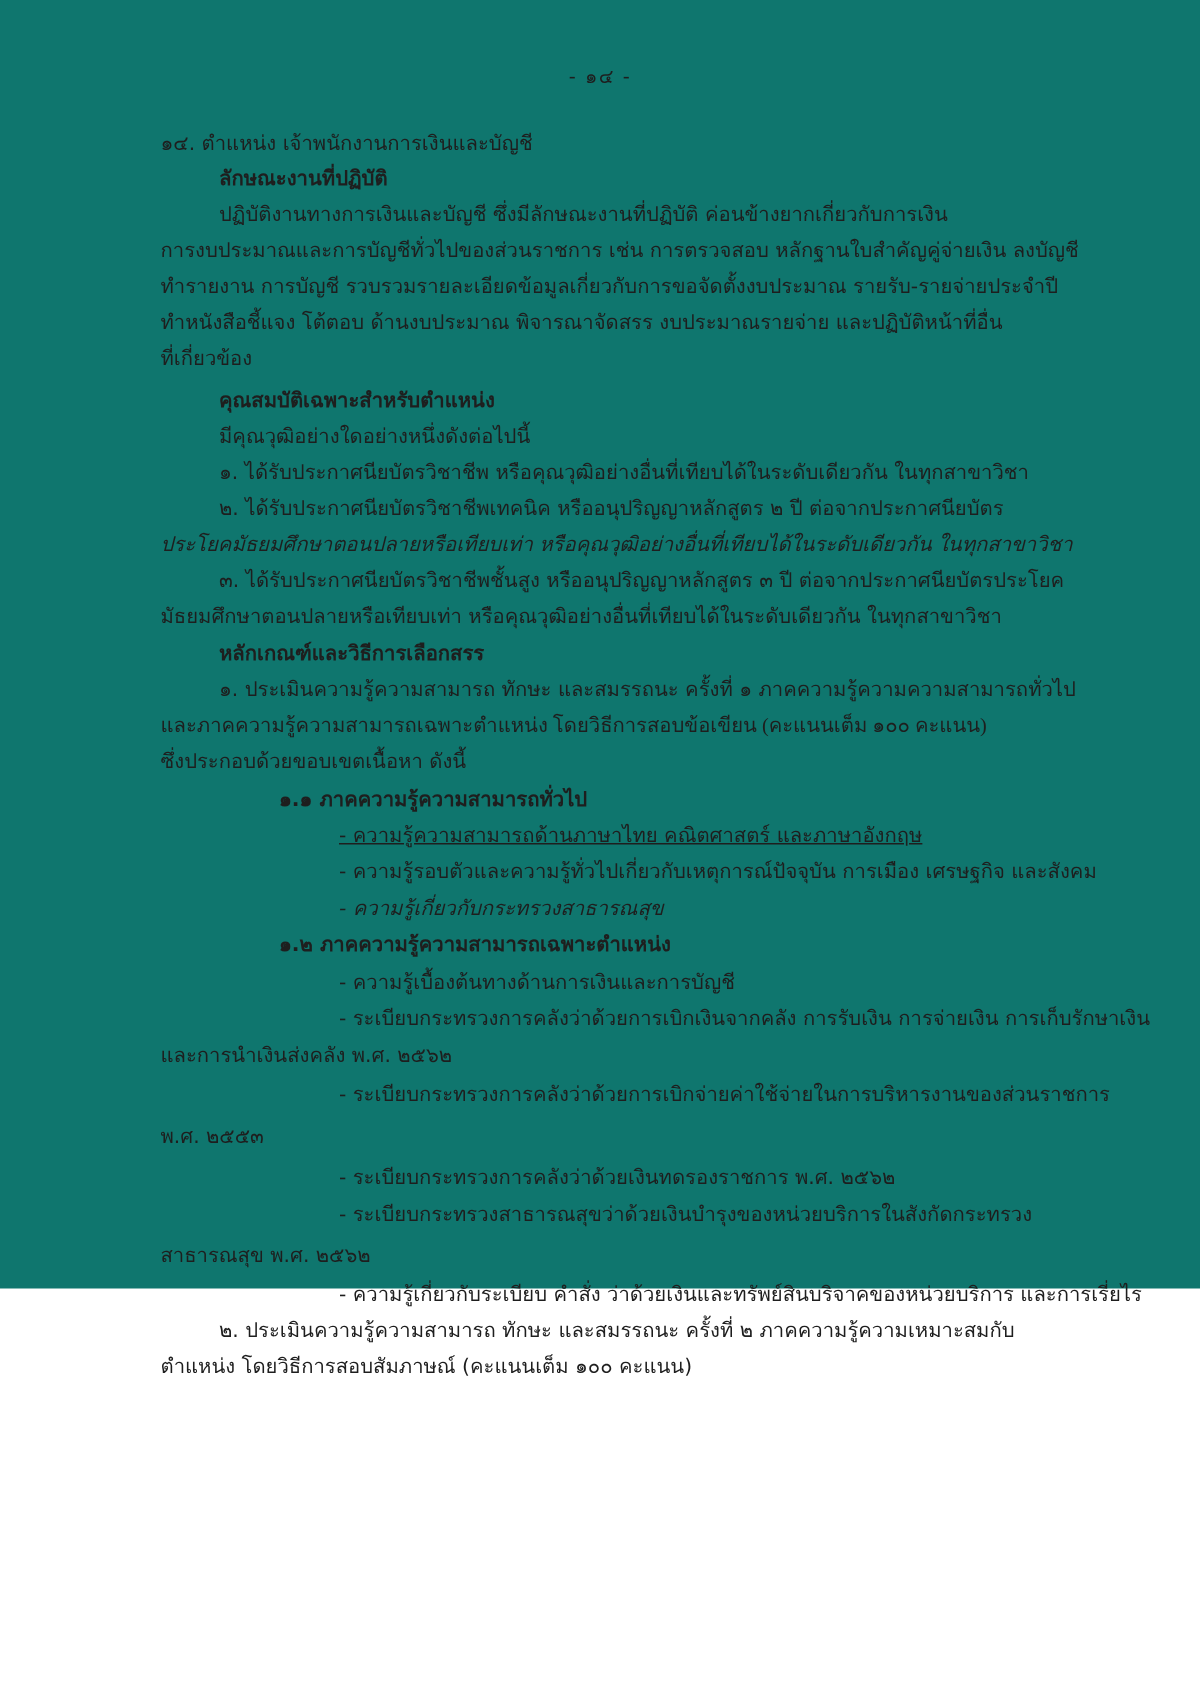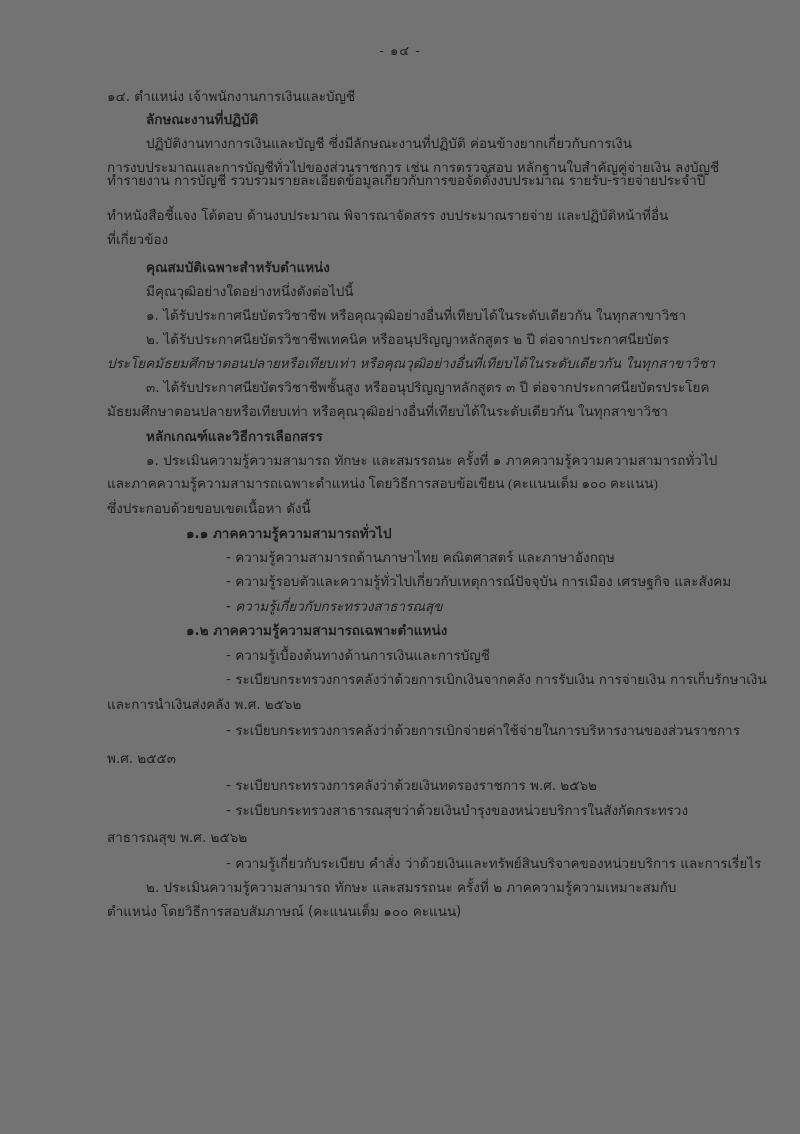--- a/index.html
+++ b/index.html
@@ -11,22 +11,22 @@
     width: 800px;
     height: 1134px;
     position: relative;
     overflow: hidden;
     font-family: "DejaVu Sans", "Liberation Sans", sans-serif;
     color: #1e1e1e;
   }
   .page {
     position: absolute;
     left: 0; top: 0;
-    width: 800px; height: 1134px;
-    background: #737373;
+    width: 800px; height: 859px;
+    background: #0f766e;
   }
   .page-number {
     position: absolute;
     top: 40px;
     left: 0;
     width: 800px;
     text-align: center;
     font-size: 13px;
     letter-spacing: 1px;
   }
@@ -44,39 +44,39 @@
 
 <div class="page">
 
   <div class="page-number">- ๑๔ -</div>
 
   <div class="line" style="left:107px; top:86px;">๑๔. ตำแหน่ง เจ้าพนักงานการเงินและบัญชี</div>
 
   <div class="line bold" style="left:146px; top:109px;">ลักษณะงานที่ปฏิบัติ</div>
   <div class="line" style="left:146px; top:133px;">ปฏิบัติงานทางการเงินและบัญชี ซึ่งมีลักษณะงานที่ปฏิบัติ ค่อนข้างยากเกี่ยวกับการเงิน</div>
   <div class="line" style="left:107px; top:157px;">การงบประมาณและการบัญชีทั่วไปของส่วนราชการ เช่น การตรวจสอบ หลักฐานใบสำคัญคู่จ่ายเงิน ลงบัญชี</div>
-  <div class="line" style="left:107px; top:170px;">ทำรายงาน การบัญชี รวบรวมรายละเอียดข้อมูลเกี่ยวกับการขอจัดตั้งงบประมาณ รายรับ-รายจ่ายประจำปี</div>
+  <div class="line" style="left:107px; top:181px;">ทำรายงาน การบัญชี รวบรวมรายละเอียดข้อมูลเกี่ยวกับการขอจัดตั้งงบประมาณ รายรับ-รายจ่ายประจำปี</div>
   <div class="line" style="left:107px; top:205px;">ทำหนังสือชี้แจง โต้ตอบ ด้านงบประมาณ พิจารณาจัดสรร งบประมาณรายจ่าย และปฏิบัติหน้าที่อื่น</div>
   <div class="line" style="left:107px; top:229px;">ที่เกี่ยวข้อง</div>
 
   <div class="line bold" style="left:146px; top:257px;">คุณสมบัติเฉพาะสำหรับตำแหน่ง</div>
   <div class="line" style="left:146px; top:281px;">มีคุณวุฒิอย่างใดอย่างหนึ่งดังต่อไปนี้</div>
   <div class="line" style="left:146px; top:305px;">๑. ได้รับประกาศนียบัตรวิชาชีพ หรือคุณวุฒิอย่างอื่นที่เทียบได้ในระดับเดียวกัน ในทุกสาขาวิชา</div>
   <div class="line" style="left:146px; top:329px;">๒. ได้รับประกาศนียบัตรวิชาชีพเทคนิค หรืออนุปริญญาหลักสูตร ๒ ปี ต่อจากประกาศนียบัตร</div>
   <div class="line" style="left:107px; top:353px;font-style:italic;">ประโยคมัธยมศึกษาตอนปลายหรือเทียบเท่า หรือคุณวุฒิอย่างอื่นที่เทียบได้ในระดับเดียวกัน ในทุกสาขาวิชา</div>
   <div class="line" style="left:146px; top:377px;">๓. ได้รับประกาศนียบัตรวิชาชีพชั้นสูง หรืออนุปริญญาหลักสูตร ๓ ปี ต่อจากประกาศนียบัตรประโยค</div>
   <div class="line" style="left:107px; top:401px;">มัธยมศึกษาตอนปลายหรือเทียบเท่า หรือคุณวุฒิอย่างอื่นที่เทียบได้ในระดับเดียวกัน ในทุกสาขาวิชา</div>
 
   <div class="line bold" style="left:146px; top:426px;">หลักเกณฑ์และวิธีการเลือกสรร</div>
   <div class="line" style="left:146px; top:450px;">๑. ประเมินความรู้ความสามารถ ทักษะ และสมรรถนะ ครั้งที่ ๑ ภาคความรู้ความความสามารถทั่วไป</div>
   <div class="line" style="left:107px; top:474px;font-family:Liberation Serif, serif;">และภาคความรู้ความสามารถเฉพาะตำแหน่ง โดยวิธีการสอบข้อเขียน (คะแนนเต็ม ๑๐๐ คะแนน)</div>
   <div class="line" style="left:107px; top:498px;">ซึ่งประกอบด้วยขอบเขตเนื้อหา ดังนี้</div>
 
   <div class="line bold" style="left:186px; top:523px;">๑.๑ ภาคความรู้ความสามารถทั่วไป</div>
-  <div class="line" style="left:226px; top:547px;">- ความรู้ความสามารถด้านภาษาไทย คณิตศาสตร์ และภาษาอังกฤษ</div>
+  <div class="line" style="left:226px; top:547px;text-decoration:underline;">- ความรู้ความสามารถด้านภาษาไทย คณิตศาสตร์ และภาษาอังกฤษ</div>
   <div class="line" style="left:226px; top:571px;">- ความรู้รอบตัวและความรู้ทั่วไปเกี่ยวกับเหตุการณ์ปัจจุบัน การเมือง เศรษฐกิจ และสังคม</div>
   <div class="line" style="left:226px; top:596px;font-style:italic;">- ความรู้เกี่ยวกับกระทรวงสาธารณสุข</div>
 
   <div class="line bold" style="left:186px; top:620px;">๑.๒ ภาคความรู้ความสามารถเฉพาะตำแหน่ง</div>
   <div class="line" style="left:226px; top:645px;">- ความรู้เบื้องต้นทางด้านการเงินและการบัญชี</div>
   <div class="line" style="left:226px; top:669px;">- ระเบียบกระทรวงการคลังว่าด้วยการเบิกเงินจากคลัง การรับเงิน การจ่ายเงิน การเก็บรักษาเงิน</div>
   <div class="line" style="left:107px; top:694px;">และการนำเงินส่งคลัง พ.ศ. ๒๕๖๒</div>
   <div class="line" style="left:226px; top:720px;">- ระเบียบกระทรวงการคลังว่าด้วยการเบิกจ่ายค่าใช้จ่ายในการบริหารงานของส่วนราชการ</div>
   <div class="line" style="left:107px; top:748px;">พ.ศ. ๒๕๕๓</div>
   <div class="line" style="left:226px; top:775px;">- ระเบียบกระทรวงการคลังว่าด้วยเงินทดรองราชการ พ.ศ. ๒๕๖๒</div>

